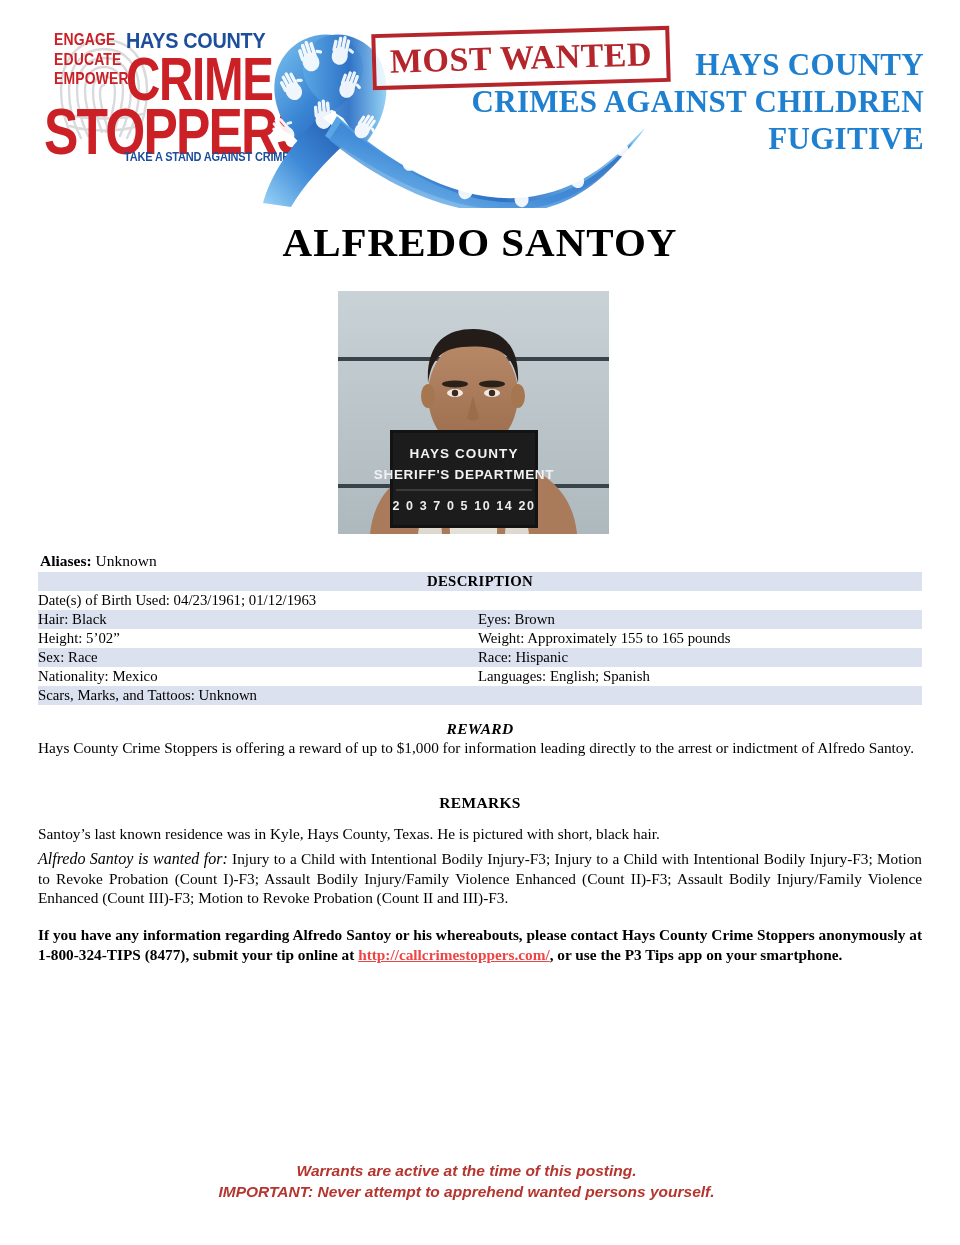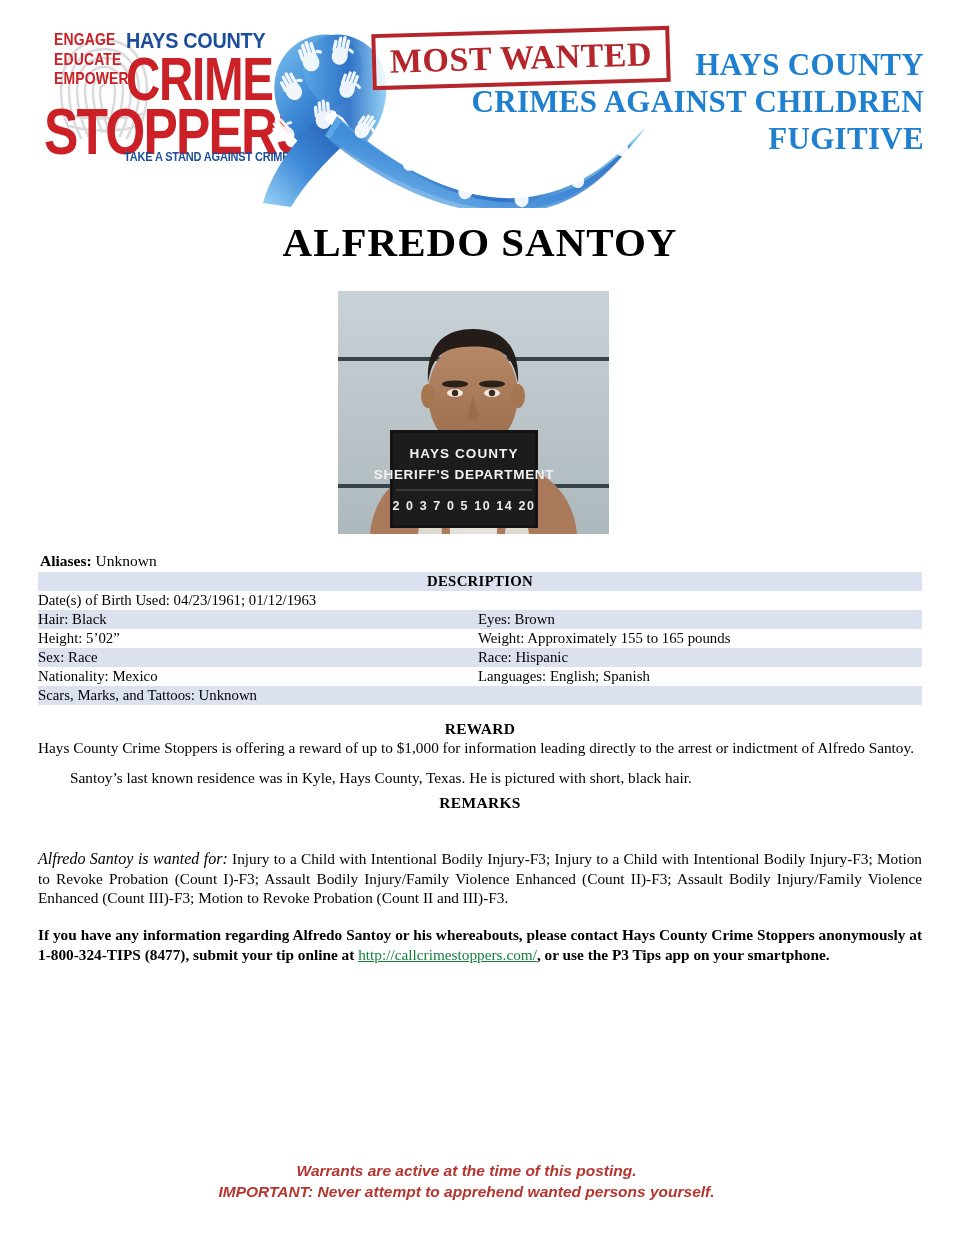--- a/index.html
+++ b/index.html
@@ -238,32 +238,32 @@
     letter-spacing: 0.3px;
   }
   .body-par {
     position: absolute;
     left: 38px;
     width: 884px;
     font-size: 15.3px;
     line-height: 19.5px;
     text-align: justify;
   }
-  #reward-title { top: 720px; }
+  #reward-title { top: 720px; font-style: italic; }
   #reward-text  { top: 738px; }
   #remarks-title { top: 794px; }
-  #remarks-text  { top: 768px; margin-left: 32px; }
+  #remarks-text  { top: 824px; }
   #charges-text  { top: 849px; text-align: justify; }
   #contact-text  { top: 925px; font-weight: bold; text-align: justify; }
 
   .charge-lead { font-size: 16px; font-style: italic; }
   .tip-link {
-    color: #15803d;
+    color: #ef4444;
     text-decoration: underline;
-    font-weight: normal;
+    font-weight: bold;
   }
 
   
   .footer {
     position: absolute;
     left: 0;
     top: 1160px;
     width: 933px;
     text-align: center;
     color: #b5352f;

